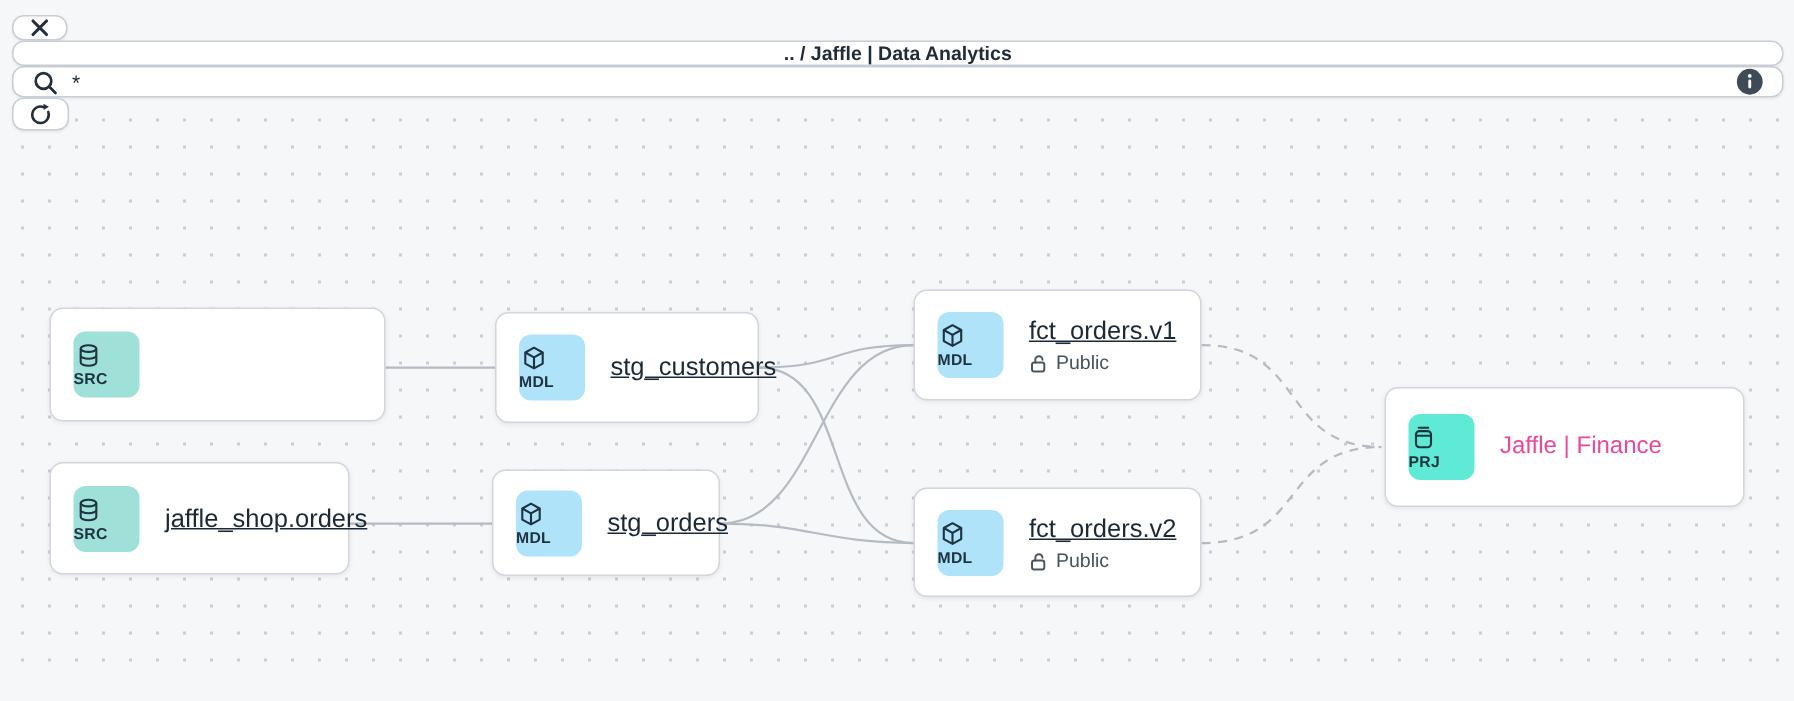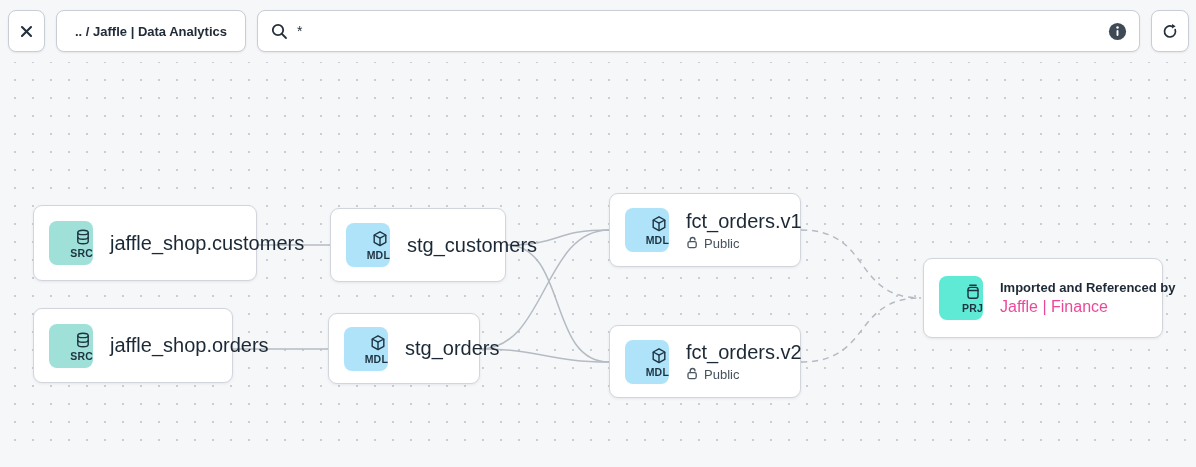--- a/index.html
+++ b/index.html
@@ -28,39 +28,39 @@
     background:#ffffff;
     border:1px solid #d2d6dc;
     border-radius:9px;
     box-shadow:0 1px 3px rgba(25,35,50,.08);
     display:flex; align-items:center;
     gap:17px; padding:0 18px 0 15px;
     z-index:2; cursor:pointer;
   }
   .tile {
     width:44px; height:44px; border-radius:8px;
-    display:flex; flex-direction:column; align-items:flex-end; justify-content:center;
+    display:flex; flex-direction:column; align-items:flex-start; justify-content:center;
     flex:0 0 auto; gap:0;
   }
   .tile svg { display:block; }
   .tile-label {
     font-size:10.5px; font-weight:bold; letter-spacing:.2px;
     color:#1e3340; line-height:11px; margin-top:1px;
   }
-  .node-title { font-size:20px; color:#1b2835; white-space:nowrap; }
+  .node-title { font-size:17px; color:#1b2835; white-space:nowrap;text-decoration:underline; }
   .node-body { display:flex; flex-direction:column; gap:3px; }
-  .access-row { display:flex; align-items:flex-start; gap:5px; }
+  .access-row { display:flex; align-items:flex-end; gap:5px; }
   .access-row span { font-size:13px; color:#46525e; }
   .prj-caption { font-size:13px; font-weight:bold; color:#1d2936; white-space:nowrap; }
   .prj-title { font-size:16px; color:#ec4899; white-space:nowrap; }
 
   
   .toolbar {
     position:absolute; top:10px; left:8px; right:7px; height:42px;
-    display:flex; gap:11px; z-index:5;
+    display:flex; z-index:5;flex-direction:column;
   }
   .tb-btn {
     background:#fff; border:1px solid #c9ced6; border-radius:8px;
     box-shadow:0 1px 2px rgba(27,36,44,.08);
     display:flex; align-items:center; justify-content:center;
     cursor:pointer; height:42px;
   }
   .close-btn { width:37px; }
   .crumb-btn { padding:0 18px; font-size:13px; font-weight:bold; color:#212c39; white-space:nowrap; }
   .search-box { flex:1; justify-content:flex-start; padding:0 12px; gap:9px; cursor:text; }
@@ -90,21 +90,20 @@
 
   <div class="node" style="left:33px;top:205px;width:224px;height:76px">
     <div class="tile" style="background: rgb(159, 224, 216);">
       <svg width="20" height="20" viewBox="0 0 20 20" fill="none" stroke="#1e3340" stroke-width="1.4">
         <ellipse cx="10" cy="5.4" rx="5.2" ry="2.2"></ellipse>
         <path d="M4.8 5.4 v9.2 c0 1.2 2.33 2.2 5.2 2.2 s5.2-1 5.2-2.2 V5.4"></path>
         <path d="M4.8 10 c0 1.2 2.33 2.2 5.2 2.2 s5.2-1 5.2-2.2"></path>
       </svg>
       <span class="tile-label">SRC</span>
     </div>
-    <div class="node-title">jaffle_shop.customers</div>
   </div>
 
   <div class="node" style="left:33px;top:308px;width:200px;height:75px">
     <div class="tile" style="background: rgb(159, 224, 216);">
       <svg width="20" height="20" viewBox="0 0 20 20" fill="none" stroke="#1e3340" stroke-width="1.4">
         <ellipse cx="10" cy="5.4" rx="5.2" ry="2.2"></ellipse>
         <path d="M4.8 5.4 v9.2 c0 1.2 2.33 2.2 5.2 2.2 s5.2-1 5.2-2.2 V5.4"></path>
         <path d="M4.8 10 c0 1.2 2.33 2.2 5.2 2.2 s5.2-1 5.2-2.2"></path>
       </svg>
       <span class="tile-label">SRC</span>
@@ -181,21 +180,20 @@
   <div class="node" style="left:923px;top:258px;width:240px;height:80px">
     <div class="tile" style="background: #5eead4;">
       <svg width="20" height="20" viewBox="0 0 20 20" fill="none" stroke="#1e3340" stroke-width="1.4" stroke-linecap="round">
         <path d="M6.8 3.2h6.4"></path>
         <rect x="5" y="5.4" width="10" height="10.8" rx="2.3"></rect>
         <path d="M5 8.5h10"></path>
       </svg>
       <span class="tile-label">PRJ</span>
     </div>
     <div class="node-body">
-      <div class="prj-caption">Imported and Referenced by</div>
       <div class="prj-title">Jaffle | Finance</div>
     </div>
   </div>
 </div>
 
 <div class="toolbar">
   <div class="tb-btn close-btn">
     <svg width="15" height="15" viewBox="0 0 15 15" stroke="#232f3b" stroke-width="2.1" stroke-linecap="round">
       <path d="M3 3 L12 12 M12 3 L3 12" fill="none"></path>
     </svg>

